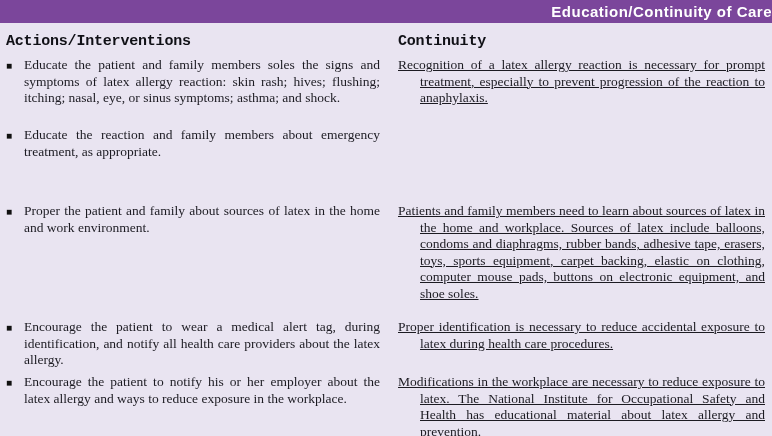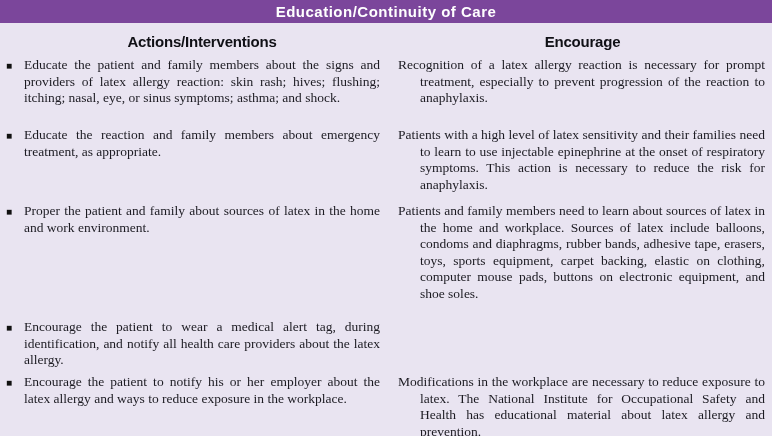--- a/index.html
+++ b/index.html
@@ -5,105 +5,104 @@
   html,body{margin:0;padding:0;background:#cfcfcf;}
   .page{
     width:772px;height:436px;overflow:hidden;position:relative;
     background:#e9e4f1;
     font-family:"Liberation Serif", serif;
     color:#1c1b22;
     box-sizing:border-box;
   }
   .title-bar{
     height:23px;background:#7b469b;
-    display:flex;align-items:center;justify-content:center;
+    display:flex;align-items:center;justify-content:flex-end;
   }
   .title-bar .title{
     color:#ffffff;
     font-family:"Liberation Sans", sans-serif;
     font-weight:bold;font-size:15px;letter-spacing:.5px;
     line-height:23px;white-space:nowrap;
   }
   .content{padding:0 5px;}
   .col-headers{
     display:grid;grid-template-columns:393px 1fr;
     padding:10px 0 5px 0;
   }
   .col-headers .col-h{
-    font-family:Liberation Sans, sans-serif;
+    font-family:Liberation Mono, monospace;
     font-weight:bold;font-size:15px;color:#101016;
     letter-spacing:-0.2px;
-    text-align:center;
   }
   .col-headers .col-h.left{padding-left:1px;}
   .tbl{display:block;margin-top:2px;}
   .row{display:grid;grid-template-columns:393px 1fr;}
   .row.r1{min-height:70px;}
   .row.r2{min-height:76px;}
   .row.r3{min-height:116px;}
   .row.r4{min-height:55px;}
   .cell{font-size:13.5px;line-height:16.5px;}
   .action{display:flex;padding-left:1px;padding-right:18px;}
   .bullet{
     flex:0 0 18px;font-size:10px;line-height:16.5px;
     color:#111;margin-top:1px;
   }
   .action .txt{flex:1;text-align:justify;}
   .rationale{
     padding-left:22px;text-indent:-22px;
-    padding-right:2px;text-align:justify;
+    padding-right:2px;text-align:justify;text-decoration:underline;
   }
 </style>
 </head>
 <body>
 
 <div class="page">
 
   <div class="title-bar">
     <span class="title">Education/Continuity of Care</span>
   </div>
 
   <div class="content">
 
     <div class="col-headers">
       <div class="col-h left">Actions/Interventions</div>
-      <div class="col-h right">Encourage</div>
+      <div class="col-h right">Continuity</div>
     </div>
 
     <div class="tbl">
 
       <div class="row r1">
         <div class="cell action">
           <span class="bullet">■</span>
-          <span class="txt">Educate the patient and family members about the signs and providers of latex allergy reaction: skin rash; hives; flushing; itching; nasal, eye, or sinus symptoms; asthma; and shock.</span>
+          <span class="txt">Educate the patient and family members soles the signs and symptoms of latex allergy reaction: skin rash; hives; flushing; itching; nasal, eye, or sinus symptoms; asthma; and shock.</span>
         </div>
         <div class="cell rationale">Recognition of a latex allergy reaction is necessary for prompt treatment, especially to prevent progression of the reaction to anaphylaxis.</div>
       </div>
 
       <div class="row r2">
         <div class="cell action">
           <span class="bullet">■</span>
           <span class="txt">Educate the reaction and family members about emergency treatment, as appropriate.</span>
         </div>
-        <div class="cell rationale">Patients with a high level of latex sensitivity and their families need to learn to use injectable epinephrine at the onset of respiratory symptoms. This action is necessary to reduce the risk for anaphylaxis.</div>
       </div>
 
       <div class="row r3">
         <div class="cell action">
           <span class="bullet">■</span>
           <span class="txt">Proper the patient and family about sources of latex in the home and work environment.</span>
         </div>
         <div class="cell rationale">Patients and family members need to learn about sources of latex in the home and workplace. Sources of latex include balloons, condoms and diaphragms, rubber bands, adhesive tape, erasers, toys, sports equipment, carpet backing, elastic on clothing, computer mouse pads, buttons on electronic equipment, and shoe soles.</div>
       </div>
 
       <div class="row r4">
         <div class="cell action">
           <span class="bullet">■</span>
           <span class="txt">Encourage the patient to wear a medical alert tag, during identification, and notify all health care providers about the latex allergy.</span>
         </div>
+        <div class="cell rationale">Proper identification is necessary to reduce accidental exposure to latex during health care procedures.</div>
       </div>
 
       <div class="row r5">
         <div class="cell action">
           <span class="bullet">■</span>
           <span class="txt">Encourage the patient to notify his or her employer about the latex allergy and ways to reduce exposure in the workplace.</span>
         </div>
         <div class="cell rationale">Modifications in the workplace are necessary to reduce exposure to latex. The National Institute for Occupational Safety and Health has educational material about latex allergy and prevention.</div>
       </div>
 

